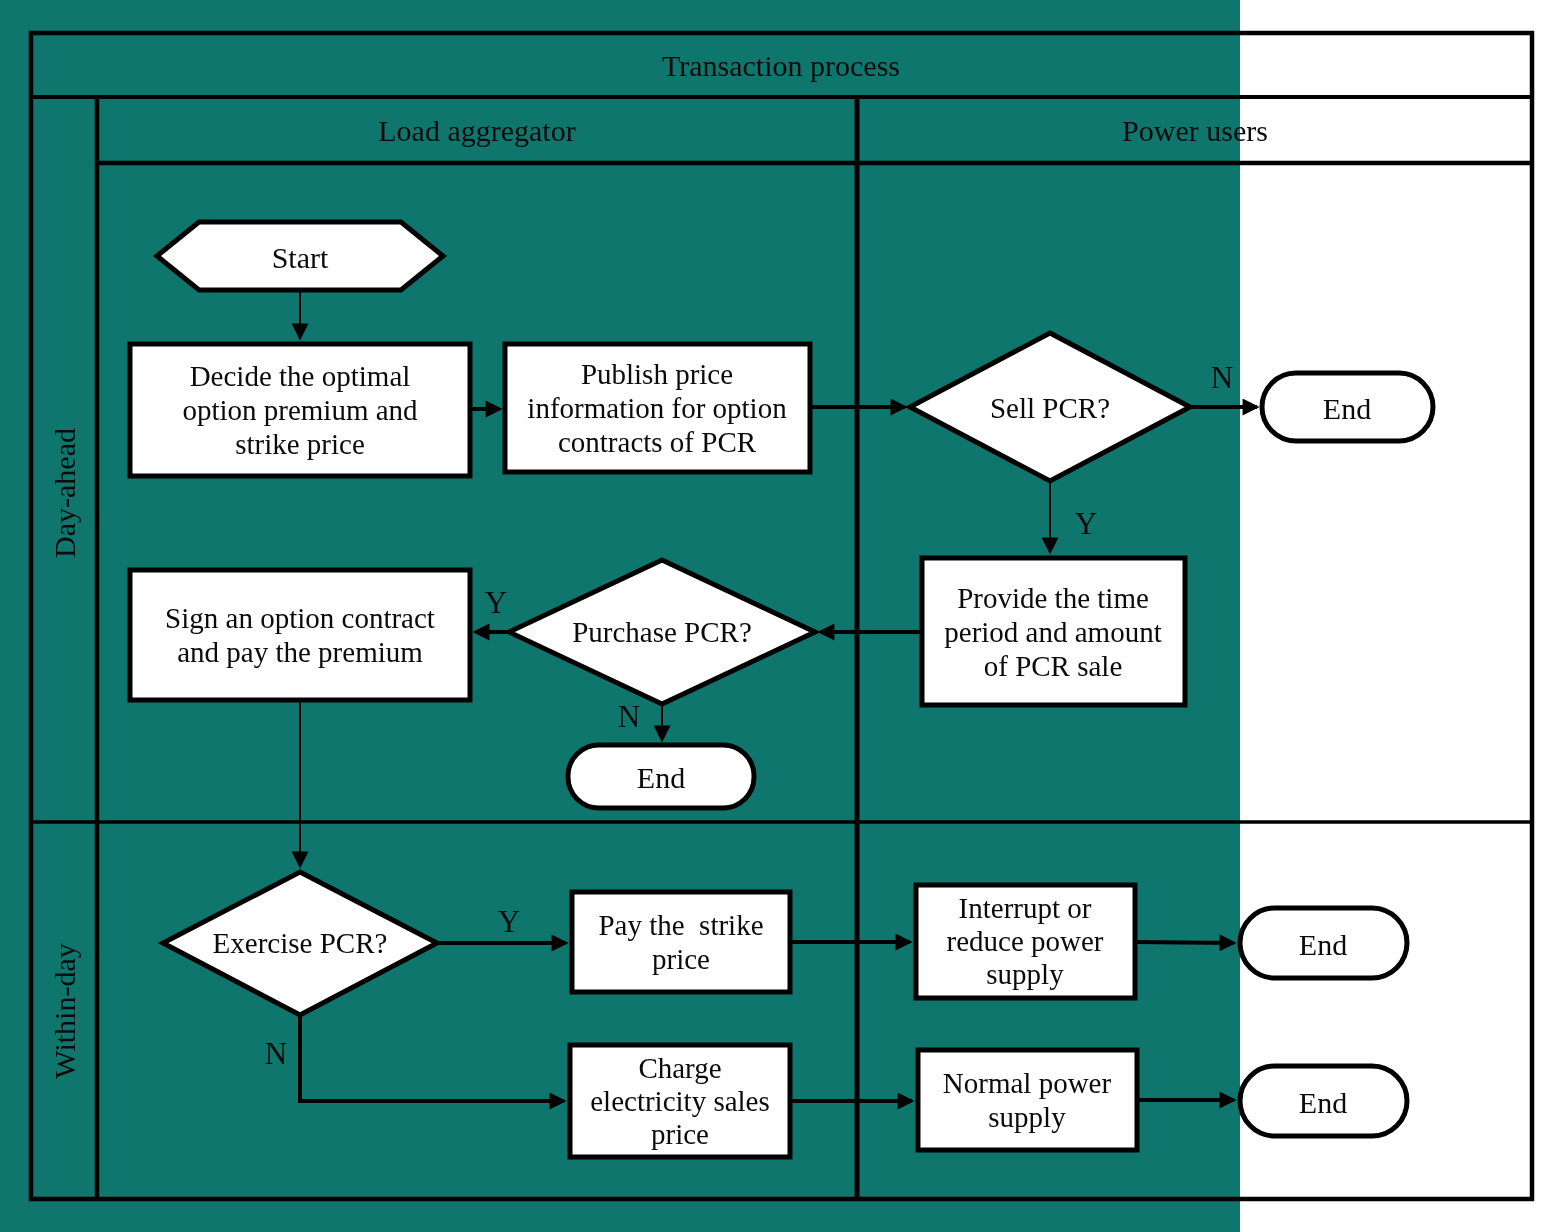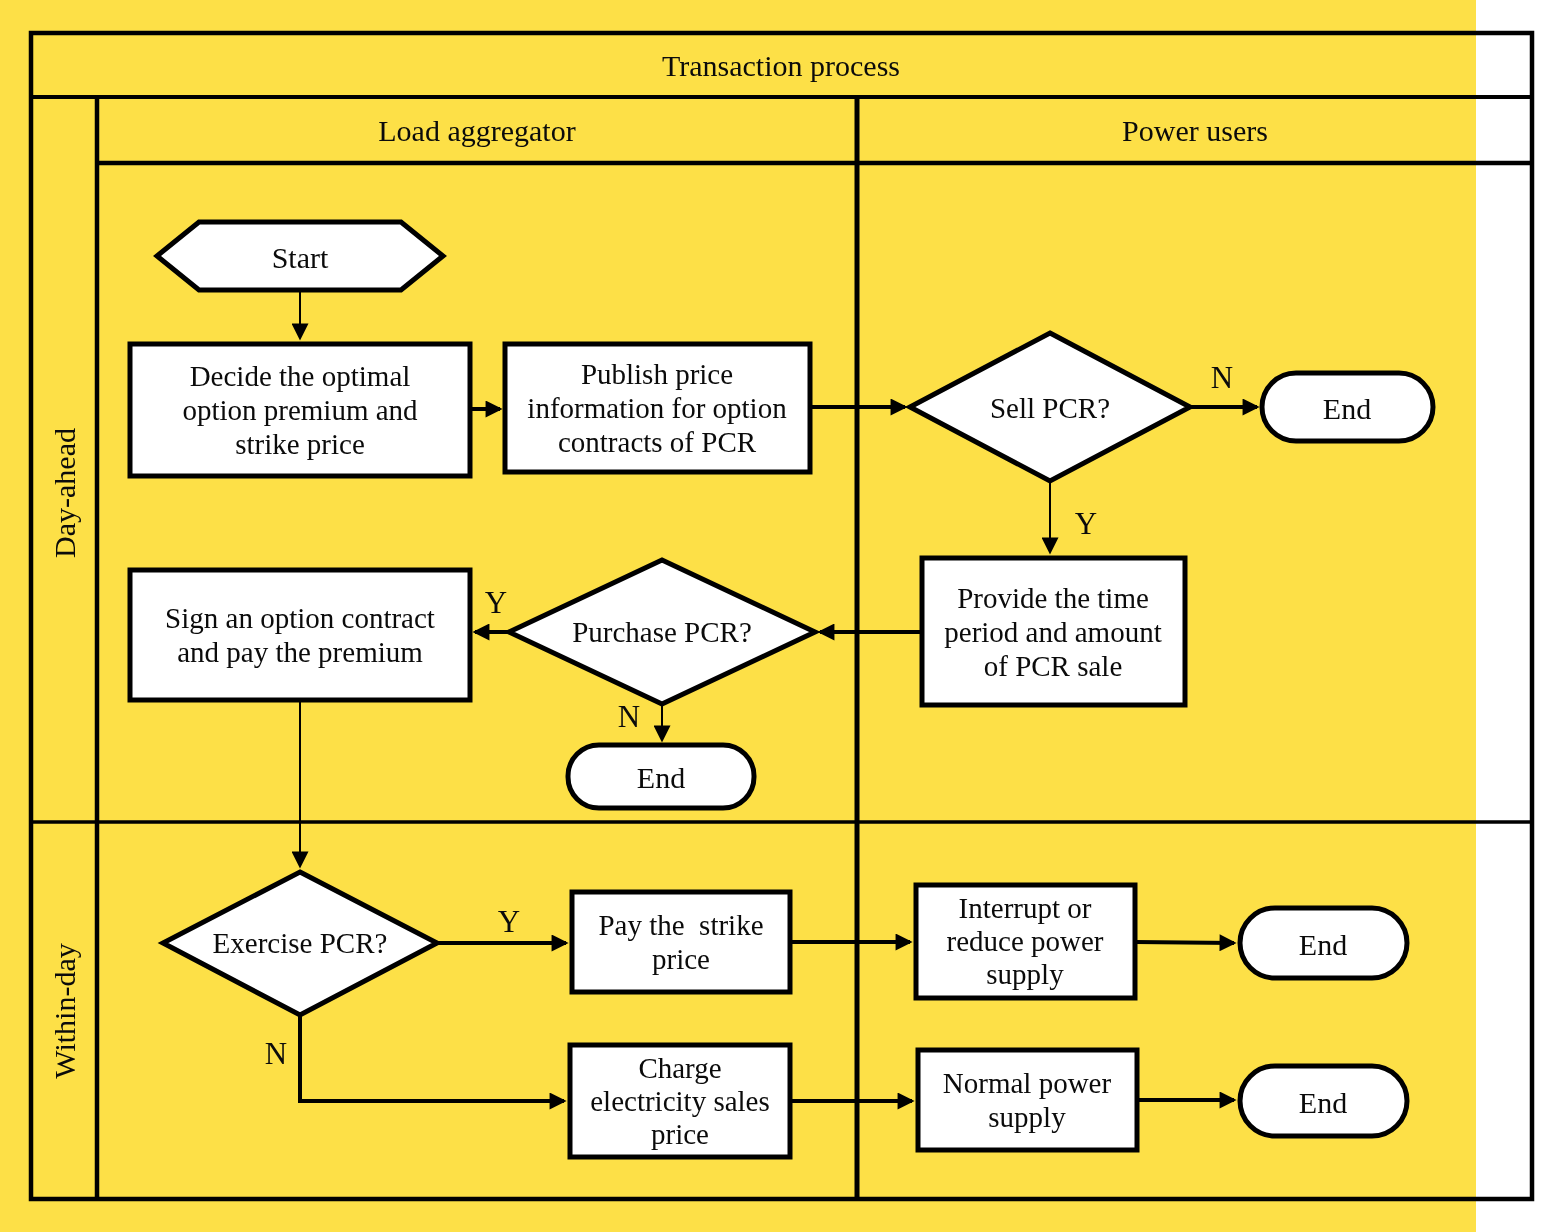--- a/index.html
+++ b/index.html
@@ -1,16 +1,16 @@
 <!DOCTYPE html>
 <html><head>
 <meta charset="utf-8">
 <style>
   html,body{margin:0;padding:0;background:#ffffff;}
-  .page{width:1476px;height:1232px;position:relative;background:#fde047;}
+  .page{width:1240px;height:1232px;position:relative;background:#0f766e;}
   svg{display:block;}
   svg text{
     font-family:"Liberation Serif","DejaVu Serif",serif;
     fill:#0b0b0b;
     dominant-baseline:central;
     text-anchor:middle;
     white-space:pre;
   }
   .t-title{font-size:30px;}
   .t-lane{font-size:30px;}

